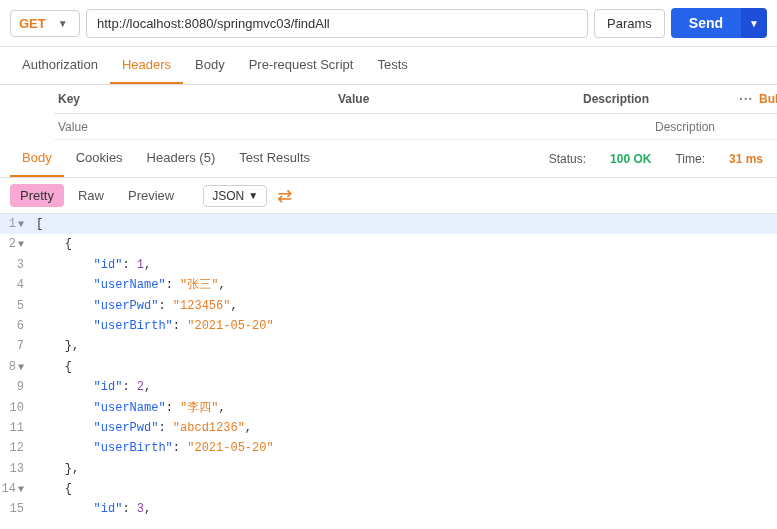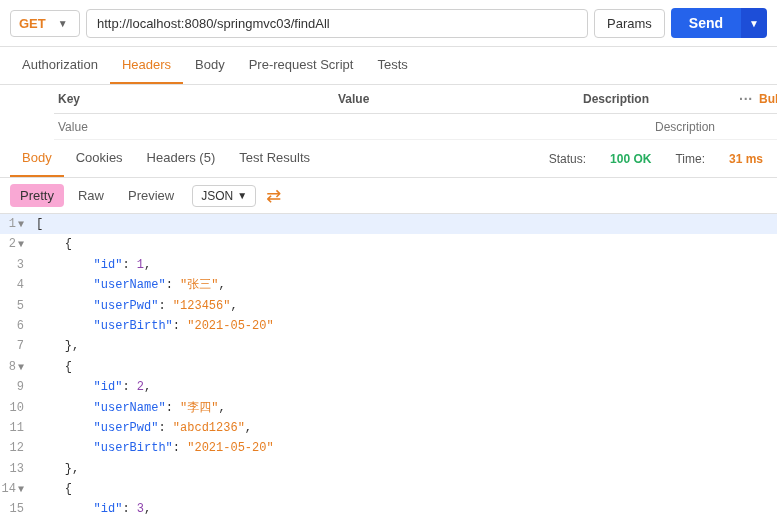--- a/index.html
+++ b/index.html
@@ -195,21 +195,21 @@
     .json-select {
       display: flex;
       align-items: center;
       border: 1px solid #d0d0d0;
       border-radius: 4px;
       padding: 3px 8px;
       font-size: 12px;
       color: #333;
       gap: 4px;
       cursor: pointer;
-      margin-left: 4px;
+      margin-left: 15px;
     }
     .wrap-icon {
       color: #e67e22;
       font-size: 18px;
       margin-left: 6px;
       cursor: pointer;
     }
 
     
     .code-area {

